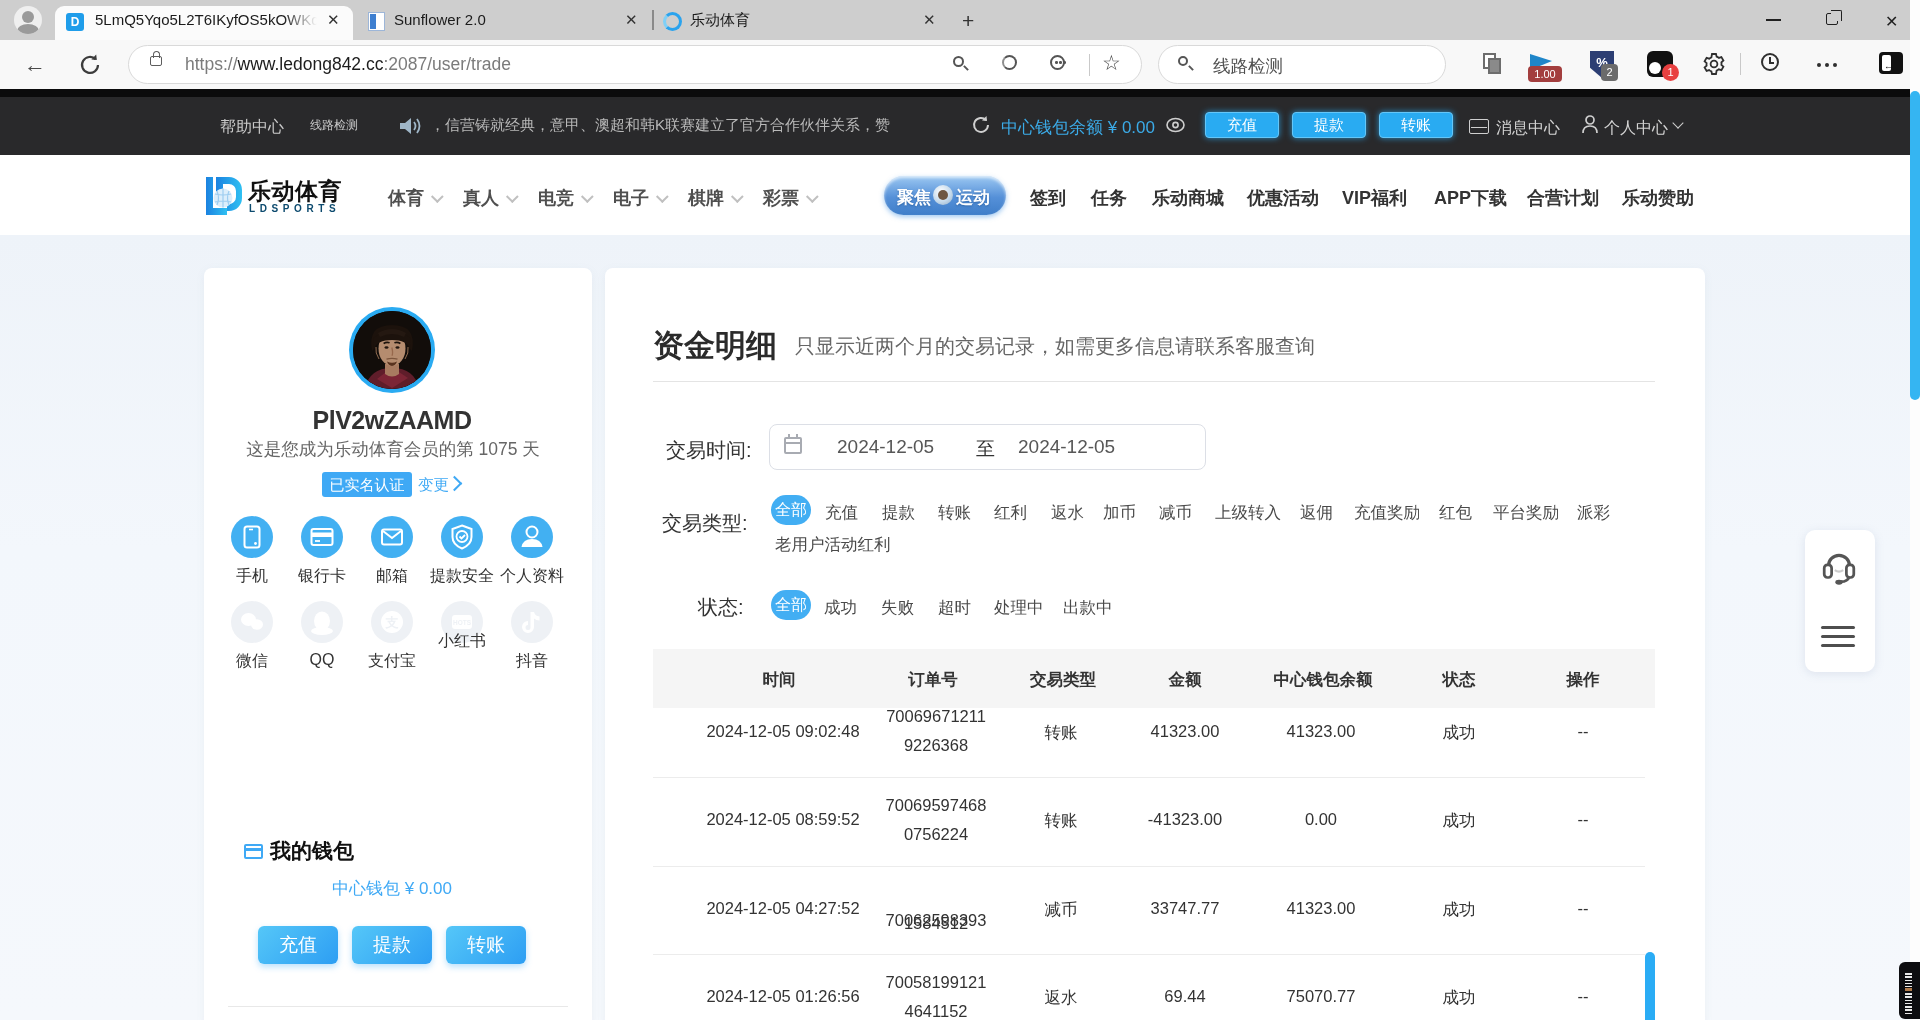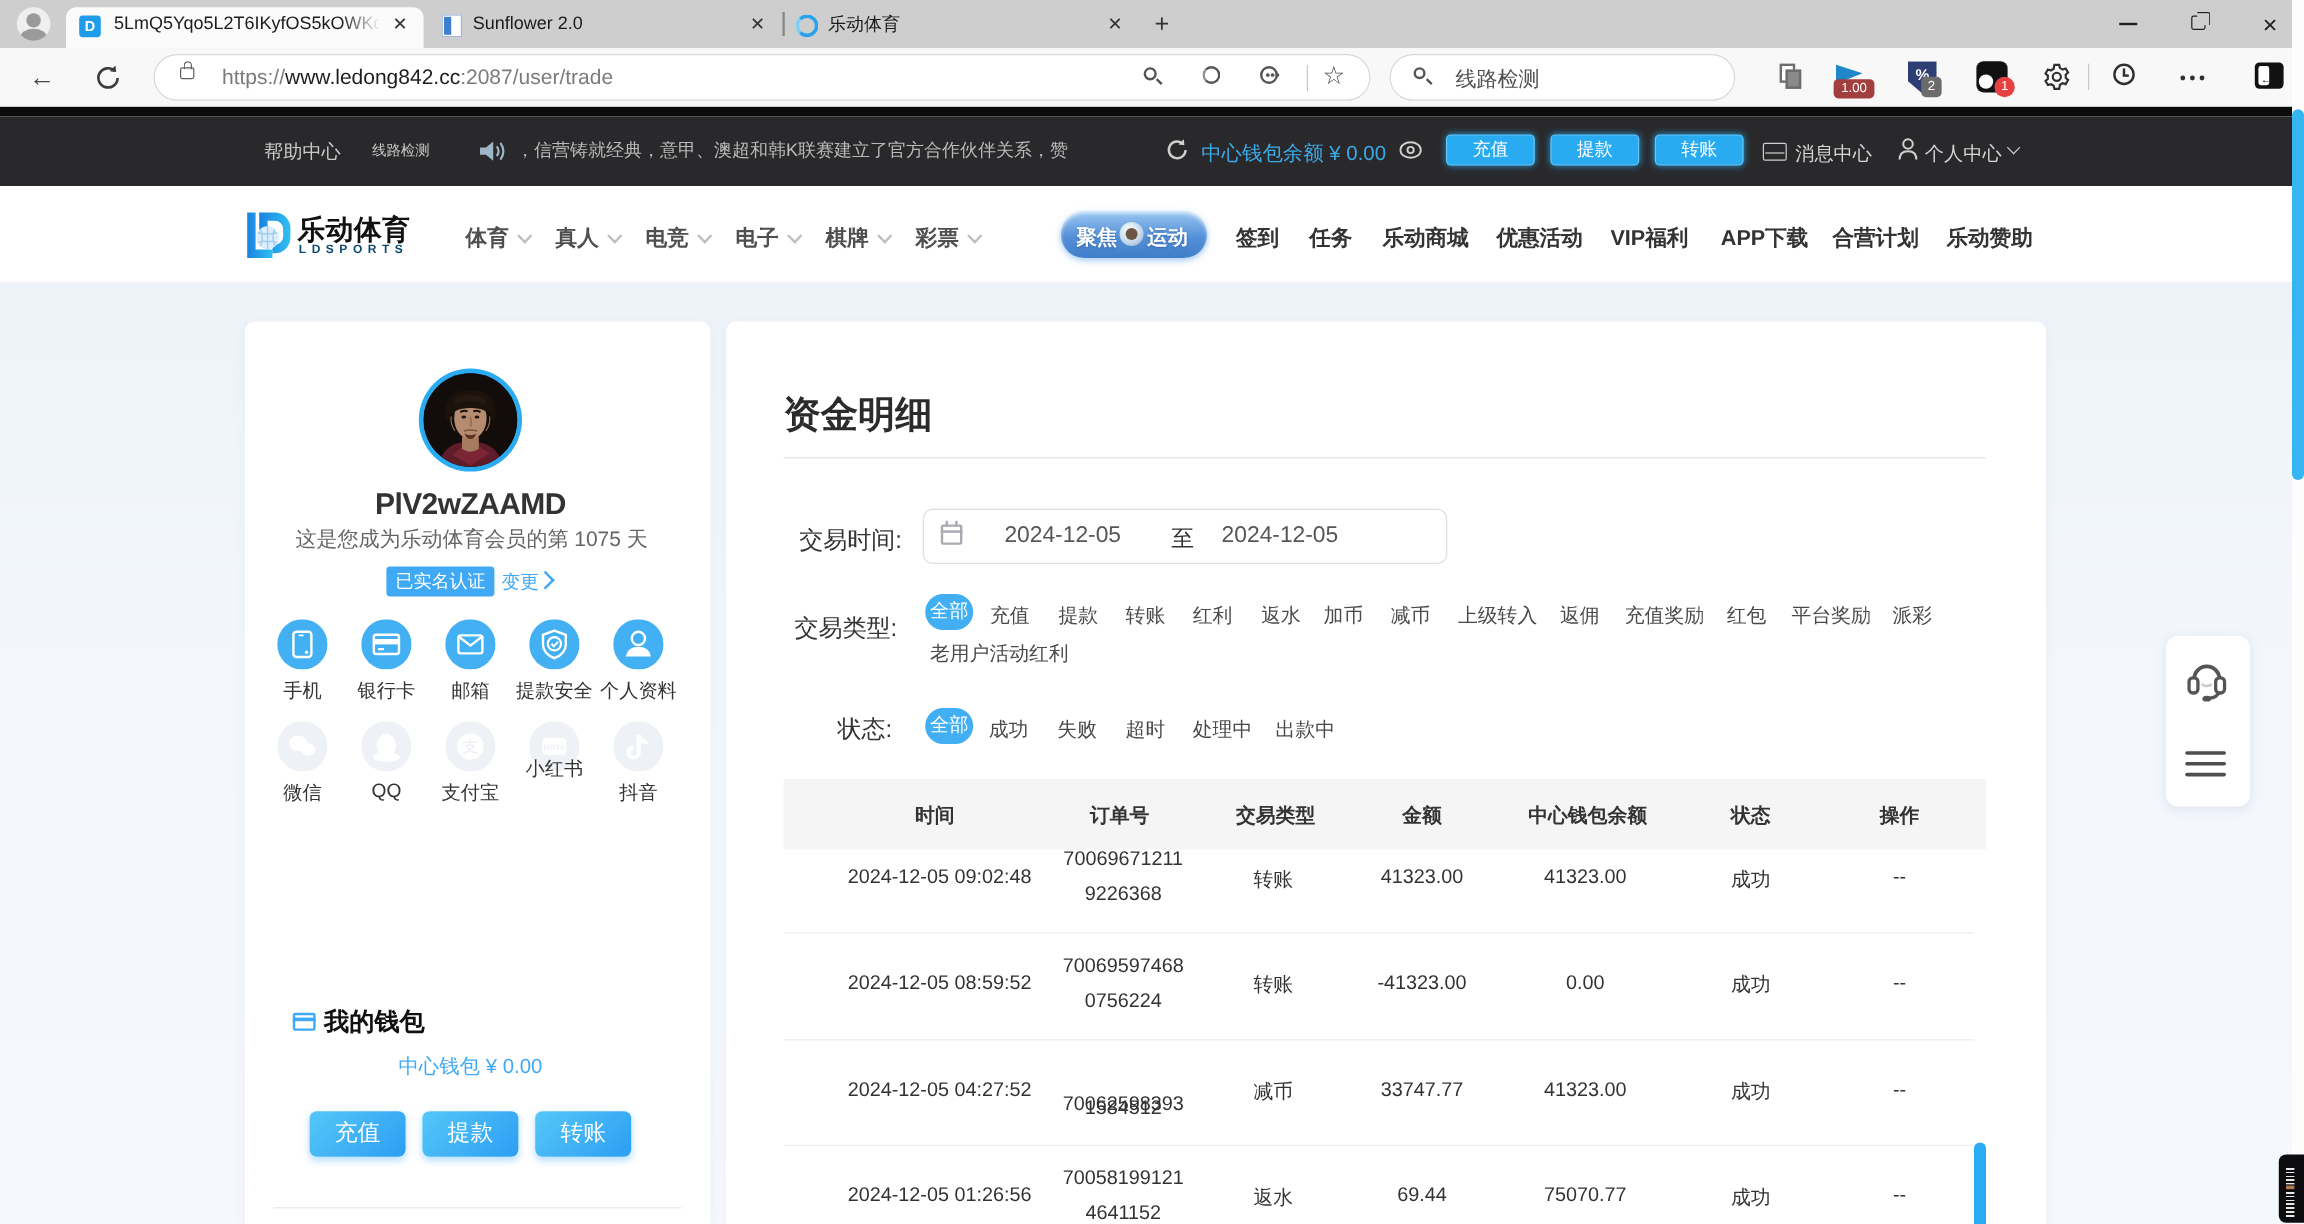--- a/index.html
+++ b/index.html
@@ -298,20 +298,21 @@
   <div class="abs" style="left:244px;top:609px;width:19px;height:15px;border:2px solid #3fa9f5;border-radius:2px"></div>
   <div class="abs" style="left:244px;top:613px;width:19px;height:3px;background:#3fa9f5"></div>
   <div class="abs ct" style="left:270px;top:602px;font-size:21px;font-weight:bold;color:#111">我的钱包</div>
   <div class="abs cx" style="left:392px;top:642px;font-size:17px;color:#3fa9f5">中心钱包 ¥ 0.00</div>
   <div class="abs gbtn" style="left:258px;top:691px">充值</div>
   <div class="abs gbtn" style="left:352px;top:691px">提款</div>
   <div class="abs gbtn" style="left:446px;top:691px">转账</div>
   <div class="abs" style="left:228px;top:771px;width:340px;height:1px;background:#e8e8e8"></div>
 
   <div class="abs ct" style="left:653px;top:90px;font-size:31px;font-weight:bold;color:#2b2b2b">资金明细</div>
+  <div class="abs ct" style="left:795px;top:98px;font-size:20px;color:#666">只显示近两个月的交易记录，如需更多信息请联系客服查询</div>
   <div class="abs" style="left:653px;top:146px;width:1002px;height:1px;background:#e4e4e4"></div>
 
   <div class="abs ct" style="left:666px;top:202px;font-size:20px;color:#333">交易时间:</div>
   <div class="abs" style="left:769px;top:189px;width:437px;height:46px;border:1px solid #dcdfe6;border-radius:8px;background:#fff"></div>
   <div class="abs" style="left:784px;top:202px;width:18px;height:17px;border:2px solid #a8abb2;border-radius:2px"></div>
   <div class="abs" style="left:784px;top:207px;width:18px;height:2px;background:#a8abb2"></div>
   <div class="abs" style="left:788px;top:199px;width:2px;height:5px;background:#a8abb2"></div>
   <div class="abs" style="left:796px;top:199px;width:2px;height:5px;background:#a8abb2"></div>
   <div class="abs ct" style="left:837px;top:201px;font-size:19px;color:#575757">2024-12-05</div>
   <div class="abs ct" style="left:976px;top:201px;font-size:19px;color:#333">至</div>

